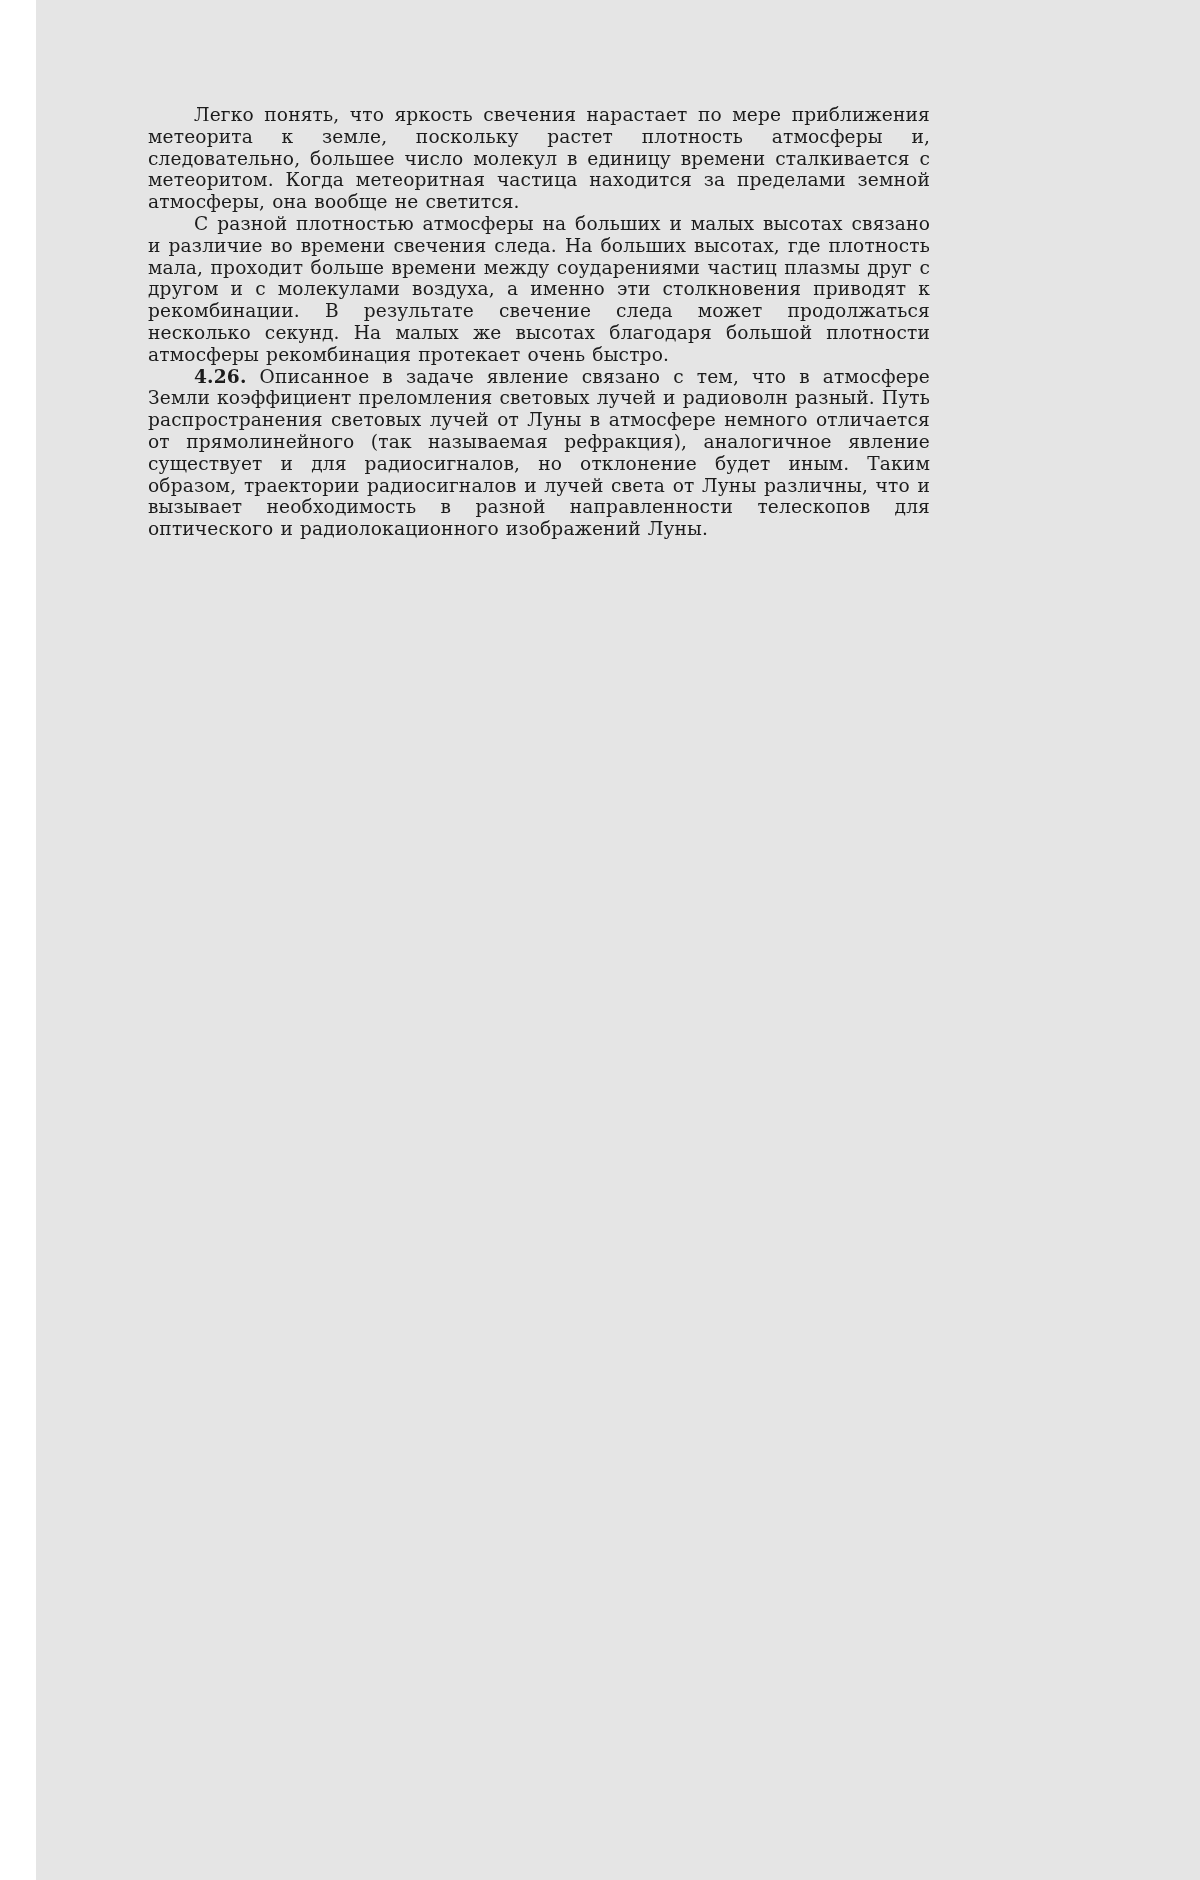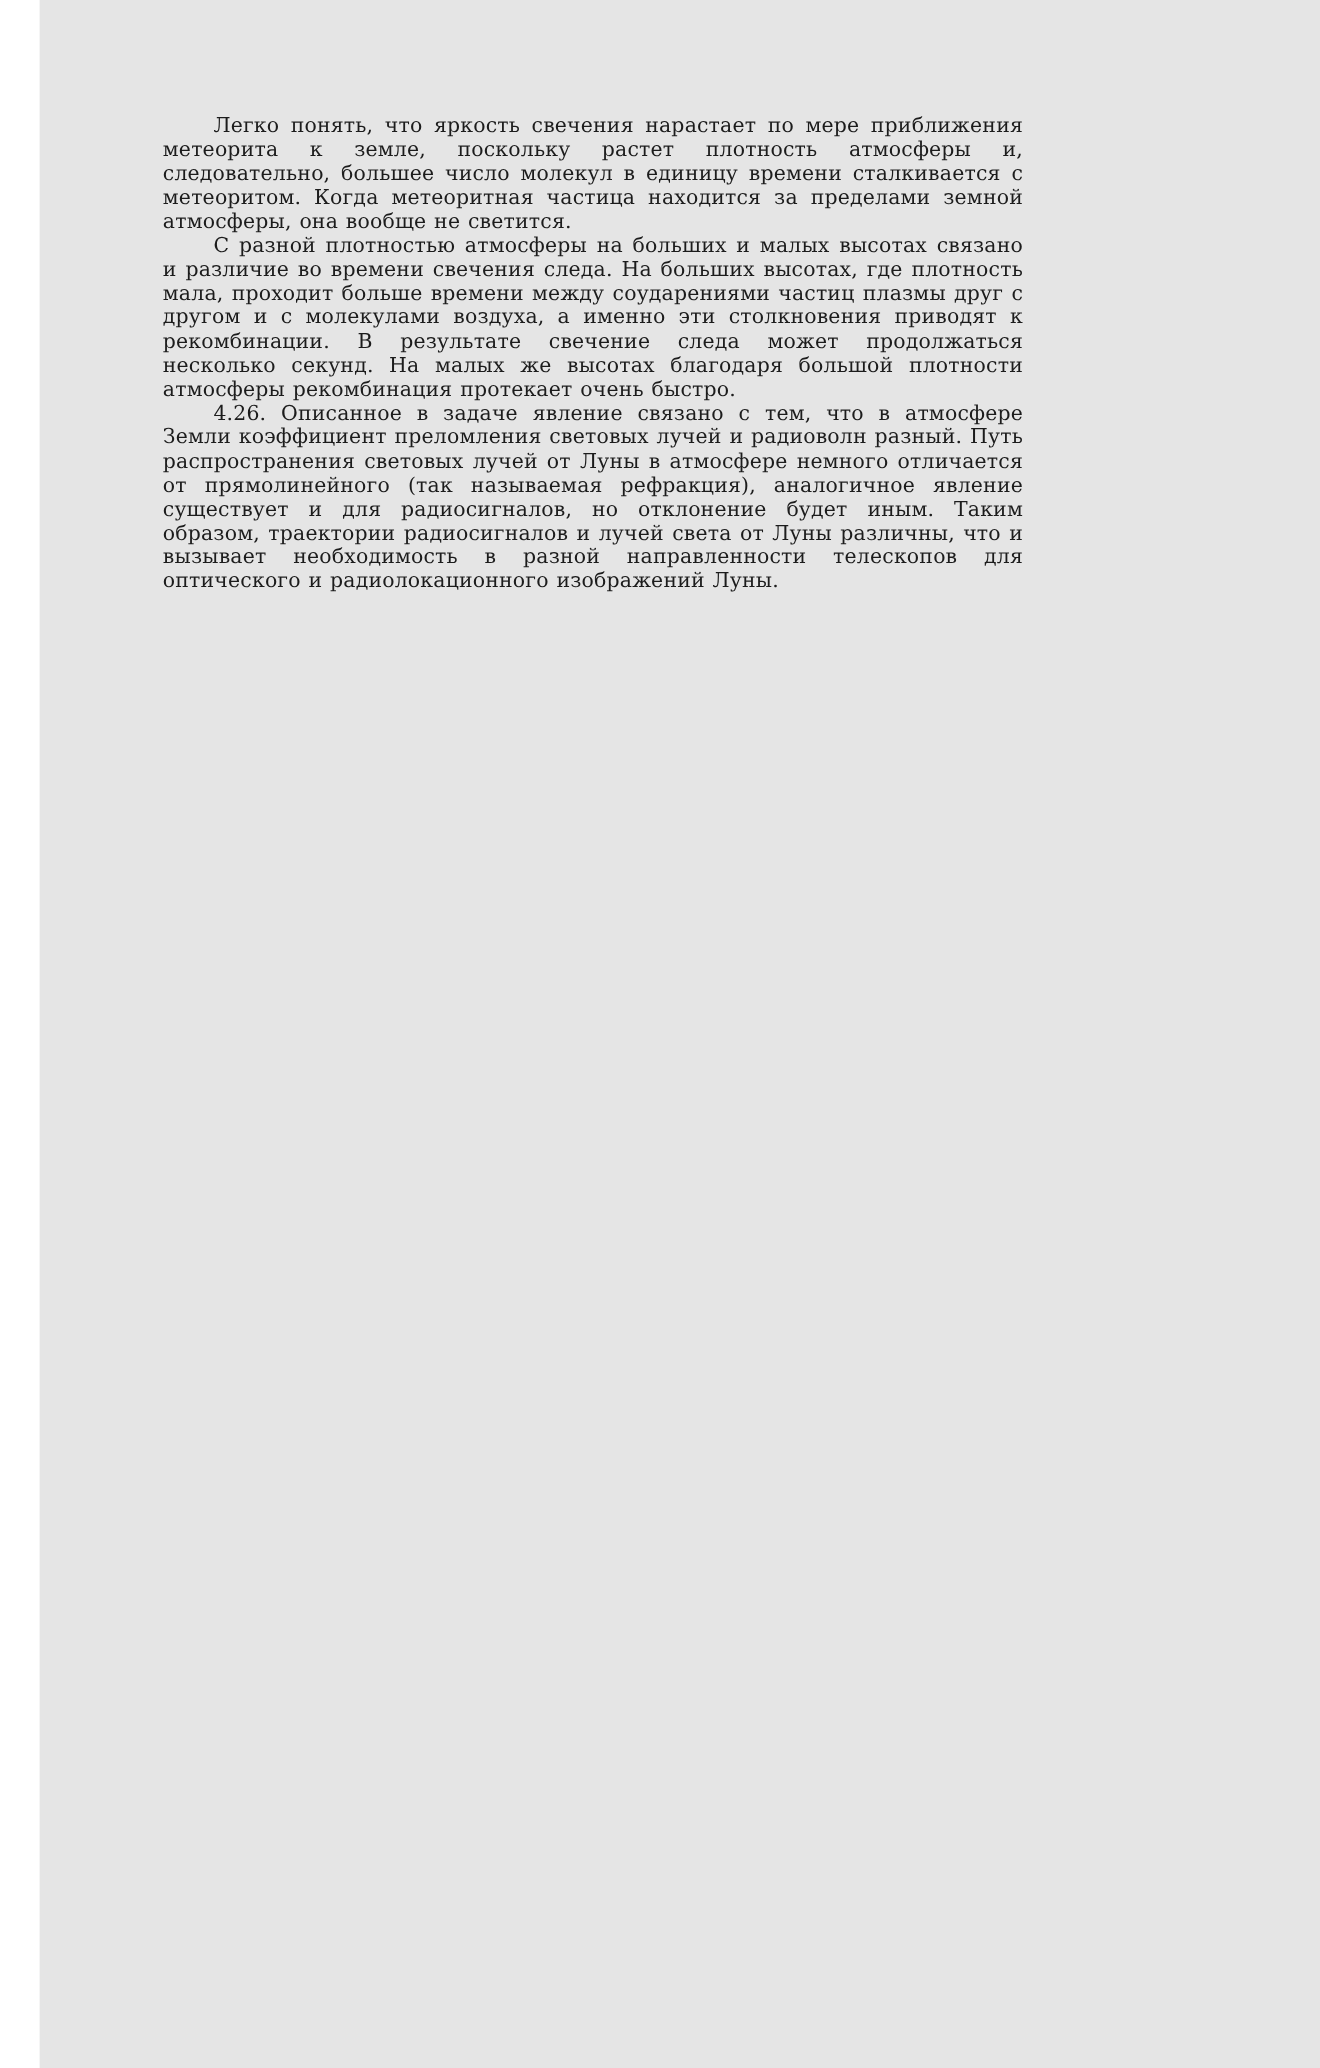--- a/index.html
+++ b/index.html
@@ -29,21 +29,21 @@
     letter-spacing: 0.15px;
     color: #1c1c1c;
   }
   .text-block p {
     margin: 0;
     padding: 0;
     text-indent: 46px;
     word-spacing: 1px;
   }
   .problem-number {
-    font-weight: normal;
+    font-weight: bold;
   }
 </style>
 </head>
 <body>
 
 <div class="page">
   <div class="text-block">
     <p>Легко понять, что яркость свечения нарастает по мере приближения метеорита к земле, поскольку растет плотность атмосферы и, следовательно, большее число молекул в единицу времени сталкивается с метеоритом. Когда метеоритная частица находится за пределами земной атмосферы, она вообще не светится.</p>
     <p>С разной плотностью атмосферы на больших и малых высотах связано и различие во времени свечения следа. На больших высотах, где плотность мала, проходит больше времени между соударениями частиц плазмы друг с другом и с молекулами воздуха, а именно эти столкновения приводят к рекомбинации. В результате свечение следа может продолжаться несколько секунд. На малых же высотах благодаря большой плотности атмосферы рекомбинация протекает очень быстро.</p>
     <p><span class="problem-number">4.26.</span> <span>Описанное в задаче явление связано с тем, что в атмосфере Земли коэффициент преломления световых лучей и радиоволн разный. Путь распространения световых лучей от Луны в атмосфере немного отличается от прямолинейного (так называемая рефракция), аналогичное явление существует и для радиосигналов, но отклонение будет иным. Таким образом, траектории радиосигналов и лучей света от Луны различны, что и вызывает необходимость в разной направленности телескопов для оптического и радиолокационного изображений Луны.</span></p>

